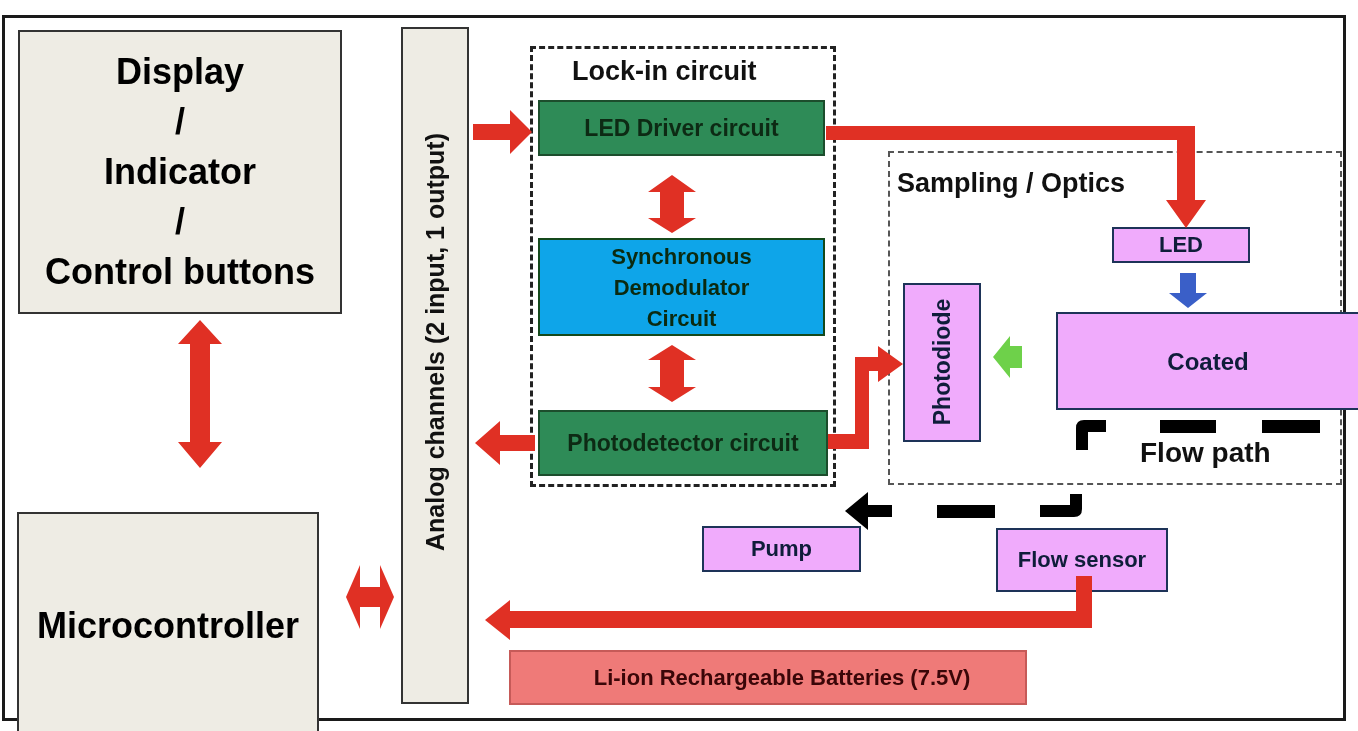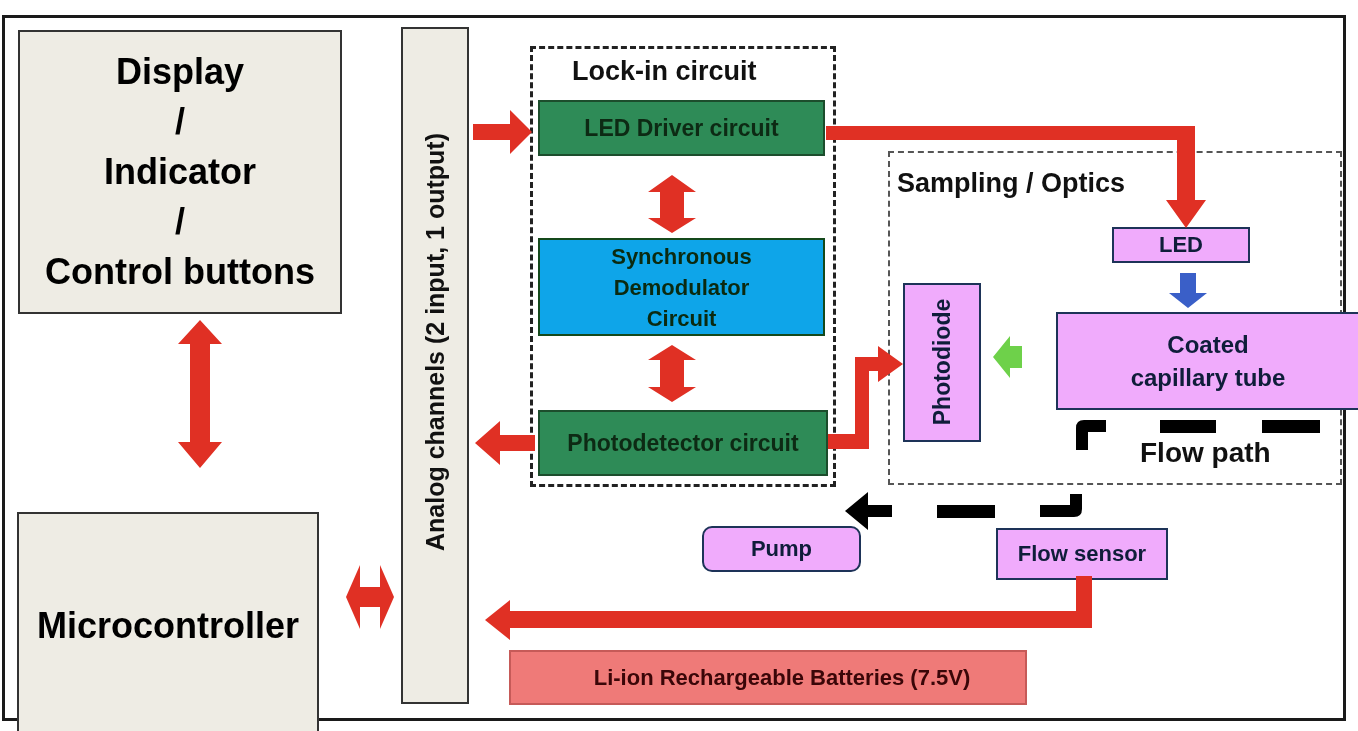--- a/index.html
+++ b/index.html
@@ -64,30 +64,29 @@
 
 <div class="box blue" style="left:1112px; top:227px; width:138px; height:36px; font-size:22px;">
   <span>LED</span>
 </div>
 
 <div class="box blue" style="left:903px; top:283px; width:78px; height:159px;"></div>
 <div class="vtext" style="left:867px; top:346px; width:150px; height:32px; font-size:23px; line-height:32px; text-align:center; color:#0f1d3a;">Photodiode</div>
 
 <div class="box blue" style="left:1056px; top:312px; width:304px; height:98px; flex-direction:column; font-size:24px; line-height:33px;">
   <div>Coated</div>
-  <div>capillary tube</div>
 </div>
 
 <div class="title" style="left:1140px; top:437px; font-size:28px;">Flow path</div>
 
-<div class="box blue" style="left:702px; top:526px; width:159px; height:46px; font-size:22px;border-radius:10px;">
+<div class="box blue" style="left:702px; top:526px; width:159px; height:46px; font-size:22px;">
   <span>Pump</span>
 </div>
 
-<div class="box blue" style="left:996px; top:528px; width:172px; height:52px; font-size:22px;">
+<div class="box blue" style="left:996px; top:528px; width:172px; height:64px; font-size:22px;">
   <span>Flow sensor</span>
 </div>
 
 <div class="box pink" style="left:509px; top:650px; width:518px; height:55px; font-size:22px;padding-left:28px;">
   <span>Li-ion Rechargeable Batteries (7.5V)</span>
 </div>
 
 <svg class="overlay" width="1358" height="731">
   <g fill="#e03024" stroke="none">
 

